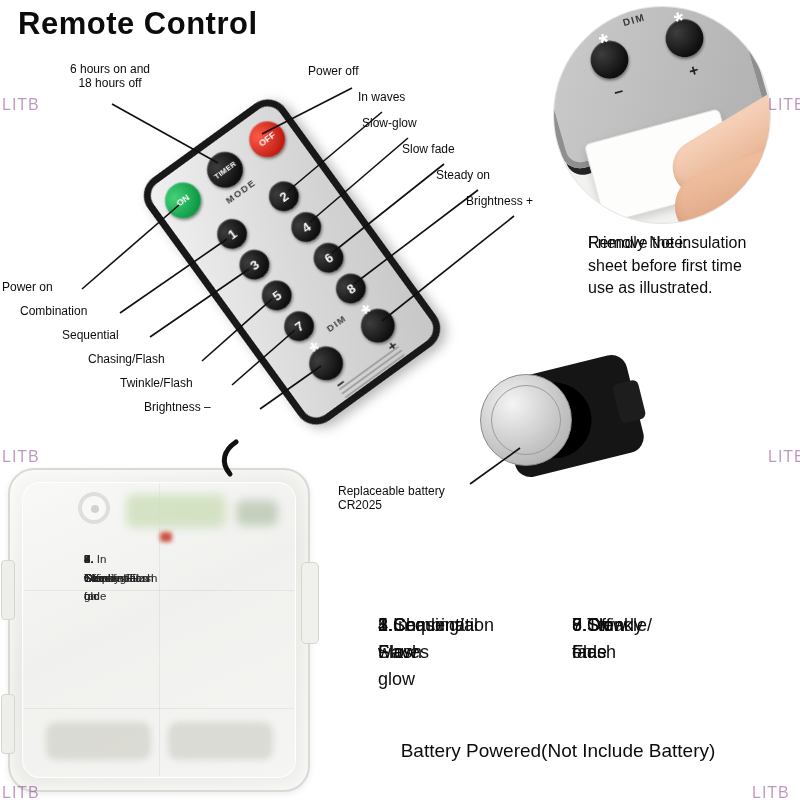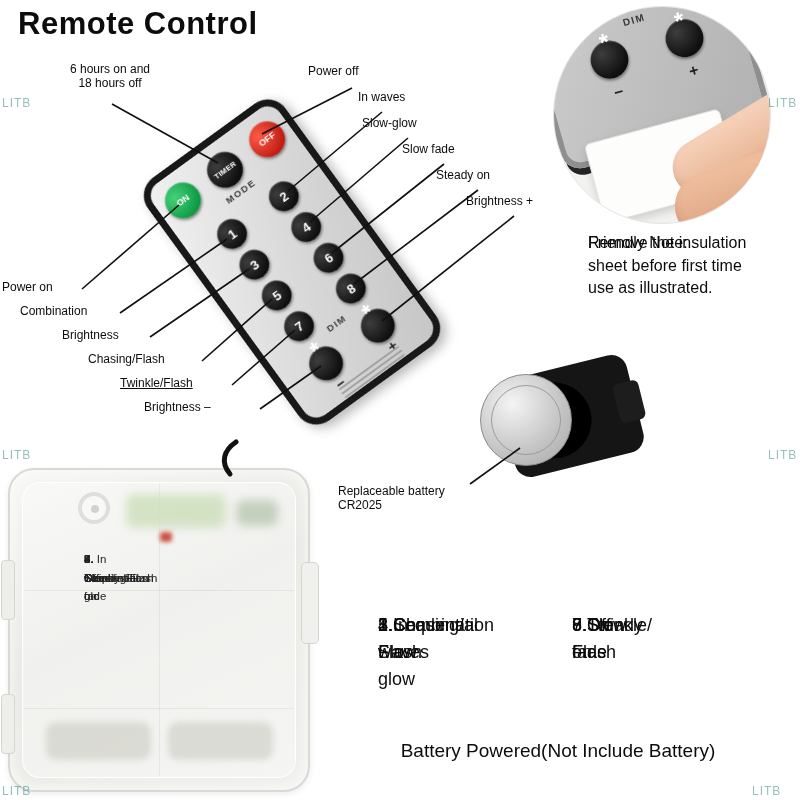--- a/index.html
+++ b/index.html
@@ -16,21 +16,21 @@
   .c-poweroff { left:308px; top:64px; }
   .c-inwaves { left:342px; top:90px;margin-left:16px; }
   .c-slowglow { left:362px; top:116px; }
   .c-slowfade { left:402px; top:142px; }
   .c-steadyon { left:436px; top:168px; }
   .c-brightplus { left:466px; top:194px; }
   .c-poweron { left:2px; top:280px; }
   .c-combination { left:20px; top:304px; }
   .c-sequential { left:62px; top:328px; }
   .c-chasing { left:88px; top:352px; }
-  .c-twinkle { left:120px; top:376px;text-decoration:underline; }
+  .c-twinkle { left:120px; top:376px; }
   .c-brightminus { left:144px; top:400px; }
   .c-battery { left:338px; top:484px; width:200px; text-align:left; white-space:pre-line; }
 
   
   #lines { left:0; top:0; z-index:6; pointer-events:none; }
   #lines line { stroke:#101010; stroke-width:1.6px; }
 
   
   .remote { left:207px; top:112px; width:170px; height:300px; transform:rotate(-36deg);
             background:#181818; border-radius:22px; z-index:4;
@@ -129,21 +129,21 @@
 
   
   .modes-head { left:382px; top:560px; width:356px; text-align:center; font-size:30px; font-weight:bold; }
   .modes-col { font-size:18px; line-height:27px; }
   .modes-col div { position:static; }
   .modes-col1 { left:378px; top:612px; }
   .modes-col2 { left:572px; top:612px; }
   .modes-foot { left:340px; top:740px; width:436px; text-align:center; font-size:19px; }
 
   
-  .wm { font-size:12px; color:#0f766e; opacity:.45; letter-spacing:1px; z-index:9; }
+  .wm { font-size:16px; color:#701a75; opacity:.45; letter-spacing:1px; z-index:9; }
   .wm1 { left:2px; top:96px; } .wm2 { left:768px; top:96px; }
   .wm3 { left:2px; top:448px; } .wm4 { left:768px; top:448px; }
   .wm5 { left:2px; top:784px; } .wm6 { left:752px; top:784px; }
 </style>
 </head>
 <body>
 
 <div id="stage">
 
   <div class="title">Remote Control</div>
@@ -217,21 +217,21 @@
   <div class="callout c-timer">6 hours on and
 18 hours off</div>
   <div class="callout c-poweroff">Power off</div>
   <div class="callout c-inwaves">In waves</div>
   <div class="callout c-slowglow">Slow-glow</div>
   <div class="callout c-slowfade">Slow fade</div>
   <div class="callout c-steadyon">Steady on</div>
   <div class="callout c-brightplus">Brightness +</div>
   <div class="callout c-poweron">Power on</div>
   <div class="callout c-combination">Combination</div>
-  <div class="callout c-sequential">Brightness</div>
+  <div class="callout c-sequential">Sequential</div>
   <div class="callout c-chasing">Chasing/Flash</div>
   <div class="callout c-twinkle">Twinkle/Flash</div>
   <div class="callout c-brightminus">Brightness –</div>
   <div class="callout c-battery">Replaceable battery
 CR2025</div>
 
   <div class="inset">
     <div class="ins-panel">
 
       <div class="ins-dim">DIM</div>

